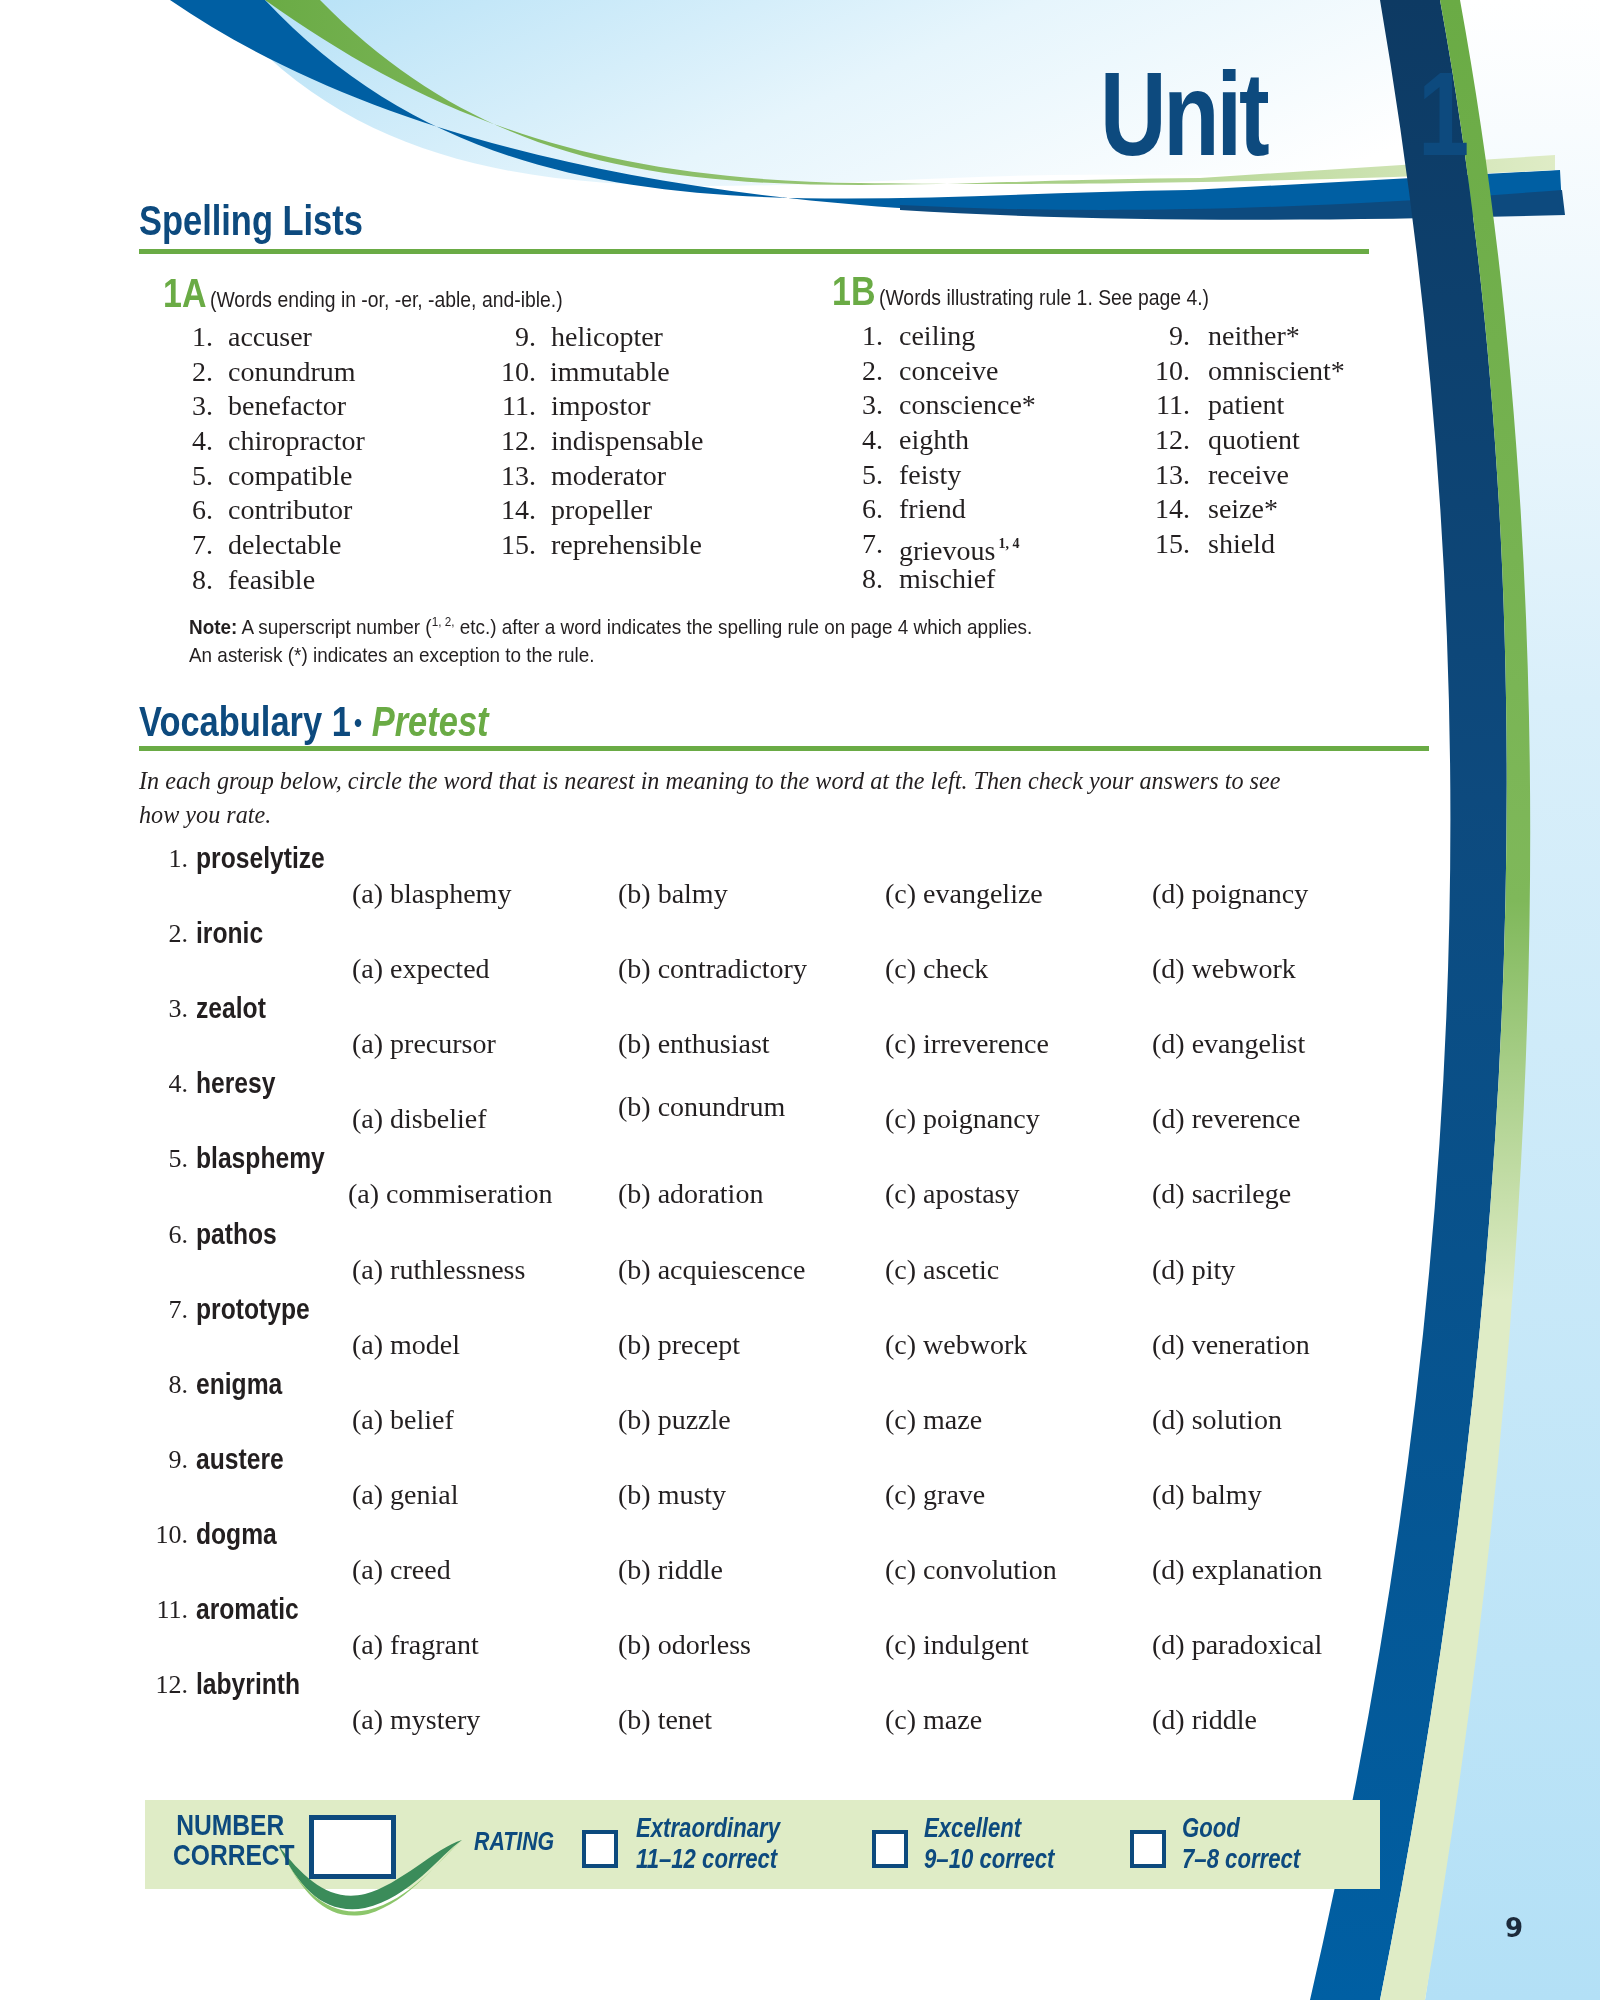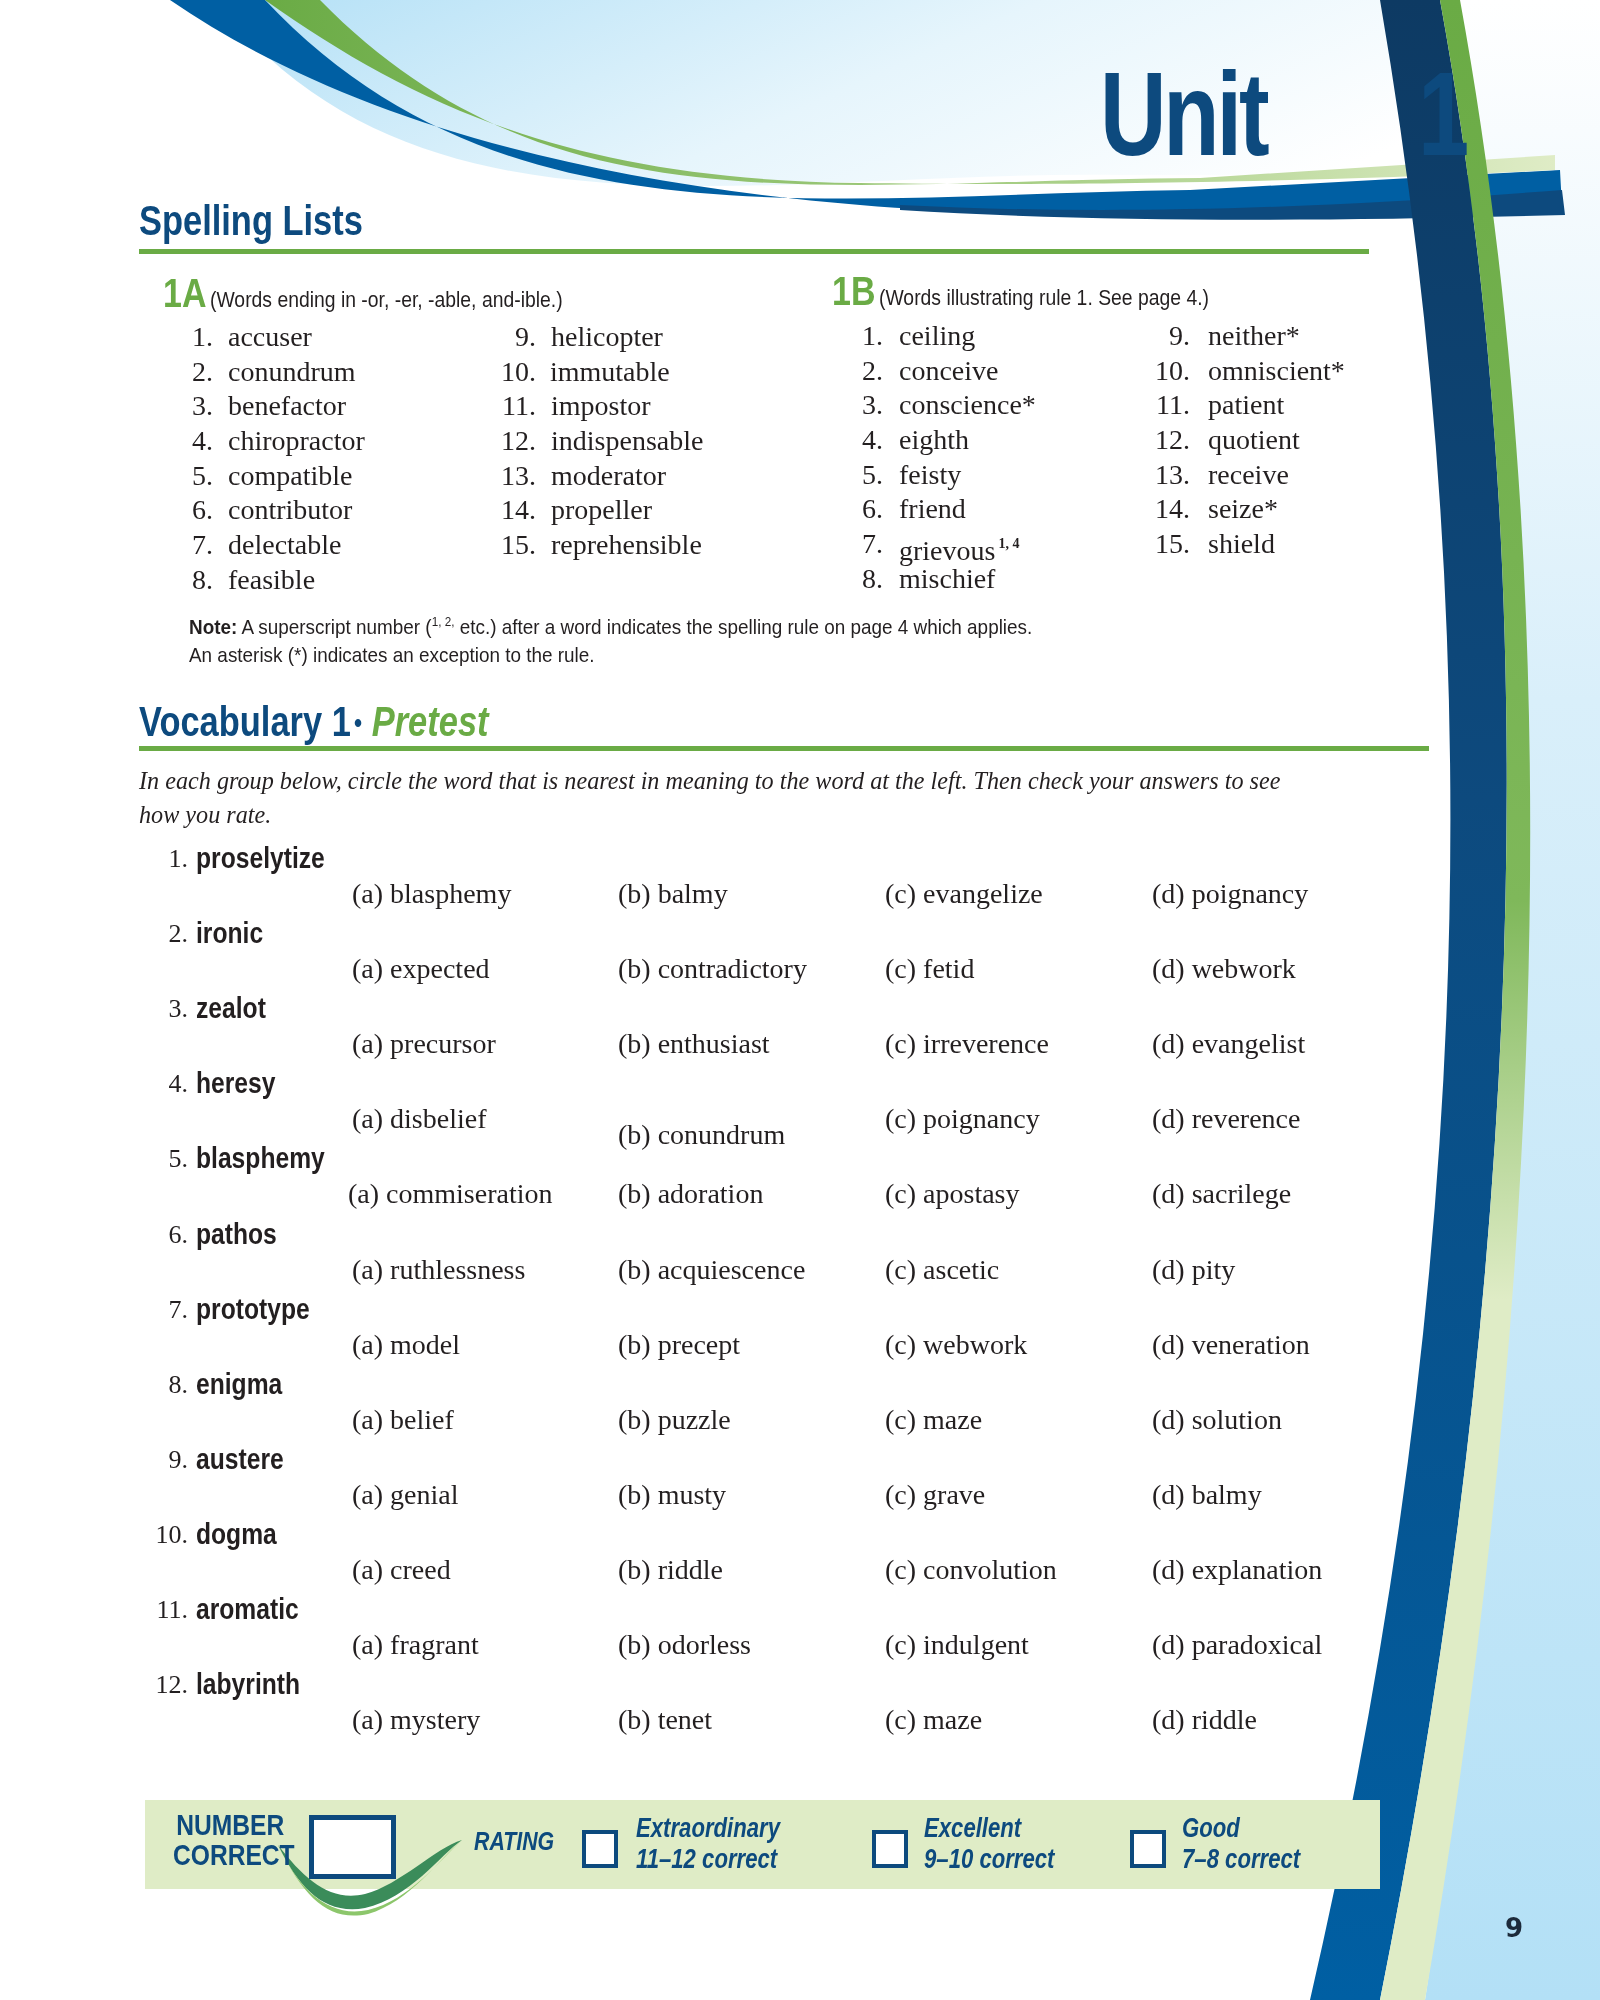--- a/index.html
+++ b/index.html
@@ -313,36 +313,36 @@
       <span class="opt" style="left: 212px; top: 34px;">(a) blasphemy</span>
       <span class="opt" style="left: 478px; top: 34px;">(b) balmy</span>
       <span class="opt" style="left: 745px; top: 34px;">(c) evangelize</span>
       <span class="opt" style="left: 1012px; top: 34px;">(d) poignancy</span>
     </div>
     <div class="q-row" style="top: 75.1px; height: 75.1px; width: 1240px;">
       <span class="q-num" style="top: 0px;">2.</span>
       <span class="q-word" style="top: -2px;">ironic</span>
       <span class="opt" style="left: 212px; top: 34px;">(a) expected</span>
       <span class="opt" style="left: 478px; top: 34px;">(b) contradictory</span>
-      <span class="opt" style="left: 745px; top: 34px;">(c) fetid</span>
+      <span class="opt" style="left: 745px; top: 34px;">(c) check</span>
       <span class="opt" style="left: 1012px; top: 34px;">(d) webwork</span>
     </div>
     <div class="q-row" style="top: 150.2px; height: 75.1px; width: 1240px;">
       <span class="q-num" style="top: 0px;">3.</span>
       <span class="q-word" style="top: -2px;">zealot</span>
       <span class="opt" style="left: 212px; top: 34px;">(a) precursor</span>
       <span class="opt" style="left: 478px; top: 34px; text-align: center;">(b) enthusiast</span>
       <span class="opt" style="left: 745px; top: 34px;">(c) irreverence</span>
       <span class="opt" style="left: 1012px; top: 34px;">(d) evangelist</span>
     </div>
     <div class="q-row" style="top: 225.3px; height: 75.1px; width: 1240px;">
       <span class="q-num" style="top: 0px;">4.</span>
       <span class="q-word" style="top: -2px;">heresy</span>
       <span class="opt" style="left: 212px; top: 34px;">(a) disbelief</span>
-      <span class="opt" style="left: 478px; top: 50px; text-align: right;">(b) conundrum</span>
+      <span class="opt" style="left: 478px; top: 22px; text-align: right;">(b) conundrum</span>
       <span class="opt" style="left: 745px; top: 34px;">(c) poignancy</span>
       <span class="opt" style="left: 1012px; top: 34px;">(d) reverence</span>
     </div>
     <div class="q-row" style="top: 300.4px; height: 75.1px; width: 1240px;">
       <span class="q-num" style="top: 0px;">5.</span>
       <span class="q-word" style="top: -2px;">blasphemy</span>
       <span class="opt" style="left: 208px; top: 34px;">(a) commiseration</span>
       <span class="opt" style="left: 478px; top: 34px;">(b) adoration</span>
       <span class="opt" style="left: 745px; top: 34px;">(c) apostasy</span>
       <span class="opt" style="left: 1012px; top: 34px;">(d) sacrilege</span>

